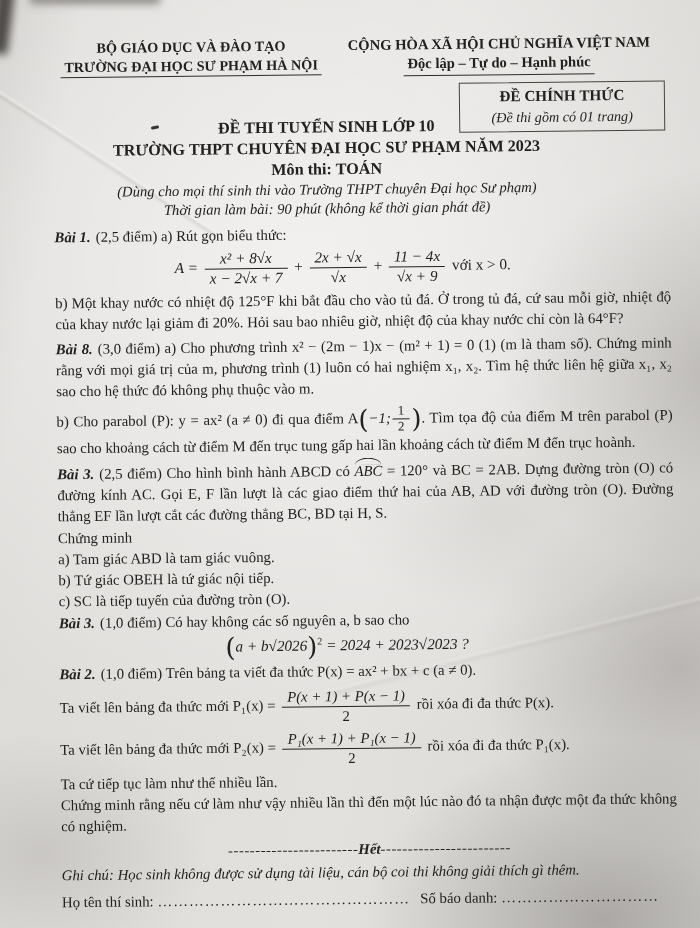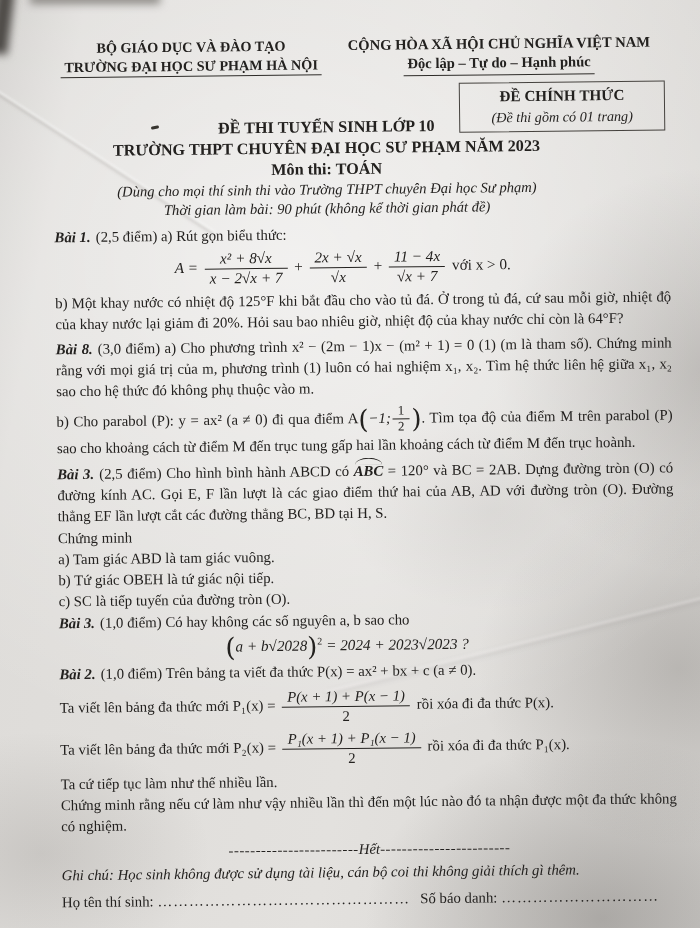--- a/index.html
+++ b/index.html
@@ -52,29 +52,29 @@
   .para { margin:0; text-align:justify; }
   .blabel { font-weight:bold; margin-right:5px;font-style:italic; }
   .mi { font-style:italic; }
   .formula { text-align:center; margin:3px 40px 3px 0; font-size:15.2px; }
   .frac { display:inline-flex; flex-direction:column; vertical-align:middle; text-align:center; margin:0 3px; line-height:1.22; }
   .frac .num { padding:0 5px 1px; border-bottom:1.4px solid #23211f; }
   .frac .den { padding:0 5px; }
   .frac.sm { font-size:13px; line-height:1.15; margin:0 2px; }
   .bigp { font-size:26px; font-weight:400; vertical-align:middle; line-height:0.9; font-family:"DejaVu Serif",serif; }
   sup { font-size:10px; }
-  .arc { position:relative; font-style:italic; display:inline-block;font-weight:bold; }
+  .arc { position:relative; font-style:italic; display:inline-block; }
   .arc::before { content:""; position:absolute; left:1px; right:1px; top:-3px; height:6px;
     border-top:1.5px solid #23211f; border-radius:50% 50% 0 0 / 100% 100% 0 0; }
   .gap-top { margin-top:3px; }
   .tall { margin:4px 0; }
 
   
   .end-line { text-align:center; margin-top:4px; letter-spacing:0.5px; }
-  .end-line .het { font-weight:normal; font-style:italic; letter-spacing:0; }
+  .end-line .het { font-weight:bold; font-style:italic; letter-spacing:0; }
   .note-line { font-style:italic; margin-top:2px; }
   .sign-line { margin-top:6px; display:flex; }
   .sign-line .dots { letter-spacing:1px; }
   .sign-line .lbl2 { margin-left:10px; }
 </style>
 </head>
 <body>
 
 <div class="paper">
 
@@ -120,21 +120,21 @@
           <span class="den mi">x − 2√x + 7</span>
         </span>
       <span>+</span>
       <span class="frac">
           <span class="num mi">2x + √x</span>
           <span class="den mi">√x</span>
         </span>
       <span>+</span>
       <span class="frac">
           <span class="num mi">11 − 4x</span>
-          <span class="den mi">√x + 7</span>
+          <span class="den mi">√x + 9</span>
         </span>
       <span>với x &gt; 0.</span>
     </div>
     <p class="para">b) Một khay nước có nhiệt độ 125°F khi bắt đầu cho vào tủ đá. Ở trong tủ đá, cứ sau mỗi giờ, nhiệt độ của khay nước lại giảm đi 20%. Hỏi sau bao nhiêu giờ, nhiệt độ của khay nước chỉ còn là 64°F?</p>
 
     <p class="para gap-top">
       <b class="blabel">Bài 8.</b><span>(3,0 điểm) a) Cho phương trình x² − (2m − 1)x − (m² + 1) = 0 (1) (m là tham số). Chứng minh rằng với mọi giá trị của m, phương trình (1) luôn có hai nghiệm x₁, x₂. Tìm hệ thức liên hệ giữa x₁, x₂ sao cho hệ thức đó không phụ thuộc vào m.</span>
     </p>
     <p class="para tall">
       <span>b) Cho parabol (P): y = ax² (a ≠ 0) đi qua điểm A</span><span class="bigp">(</span><span class="mi">−1;</span><span class="frac sm">
@@ -148,21 +148,21 @@
     </p>
     <p class="para">Chứng minh</p>
     <p class="para">a) Tam giác ABD là tam giác vuông.</p>
     <p class="para">b) Tứ giác OBEH là tứ giác nội tiếp.</p>
     <p class="para">c) SC là tiếp tuyến của đường tròn (O).</p>
 
     <p class="para">
       <b class="blabel">Bài 3.</b><span>(1,0 điểm) Có hay không các số nguyên a, b sao cho</span>
     </p>
     <div class="formula">
-      <span class="bigp">(</span><span class="mi">a + b√2028</span><span class="bigp">)</span><sup>2</sup>
+      <span class="bigp">(</span><span class="mi">a + b√2026</span><span class="bigp">)</span><sup>2</sup>
       <span class="mi">= 2024 + 2023√2023 ?</span>
     </div>
 
     <p class="para">
       <b class="blabel">Bài 2.</b><span>(1,0 điểm)  Trên bảng ta viết đa thức P(x) = ax² + bx + c (a ≠ 0).</span>
     </p>
     <p class="para tall">
       <span>Ta viết lên bảng đa thức mới P₁(x) =</span>
       <span class="frac">
           <span class="num mi">P(x + 1) + P(x − 1)</span>

